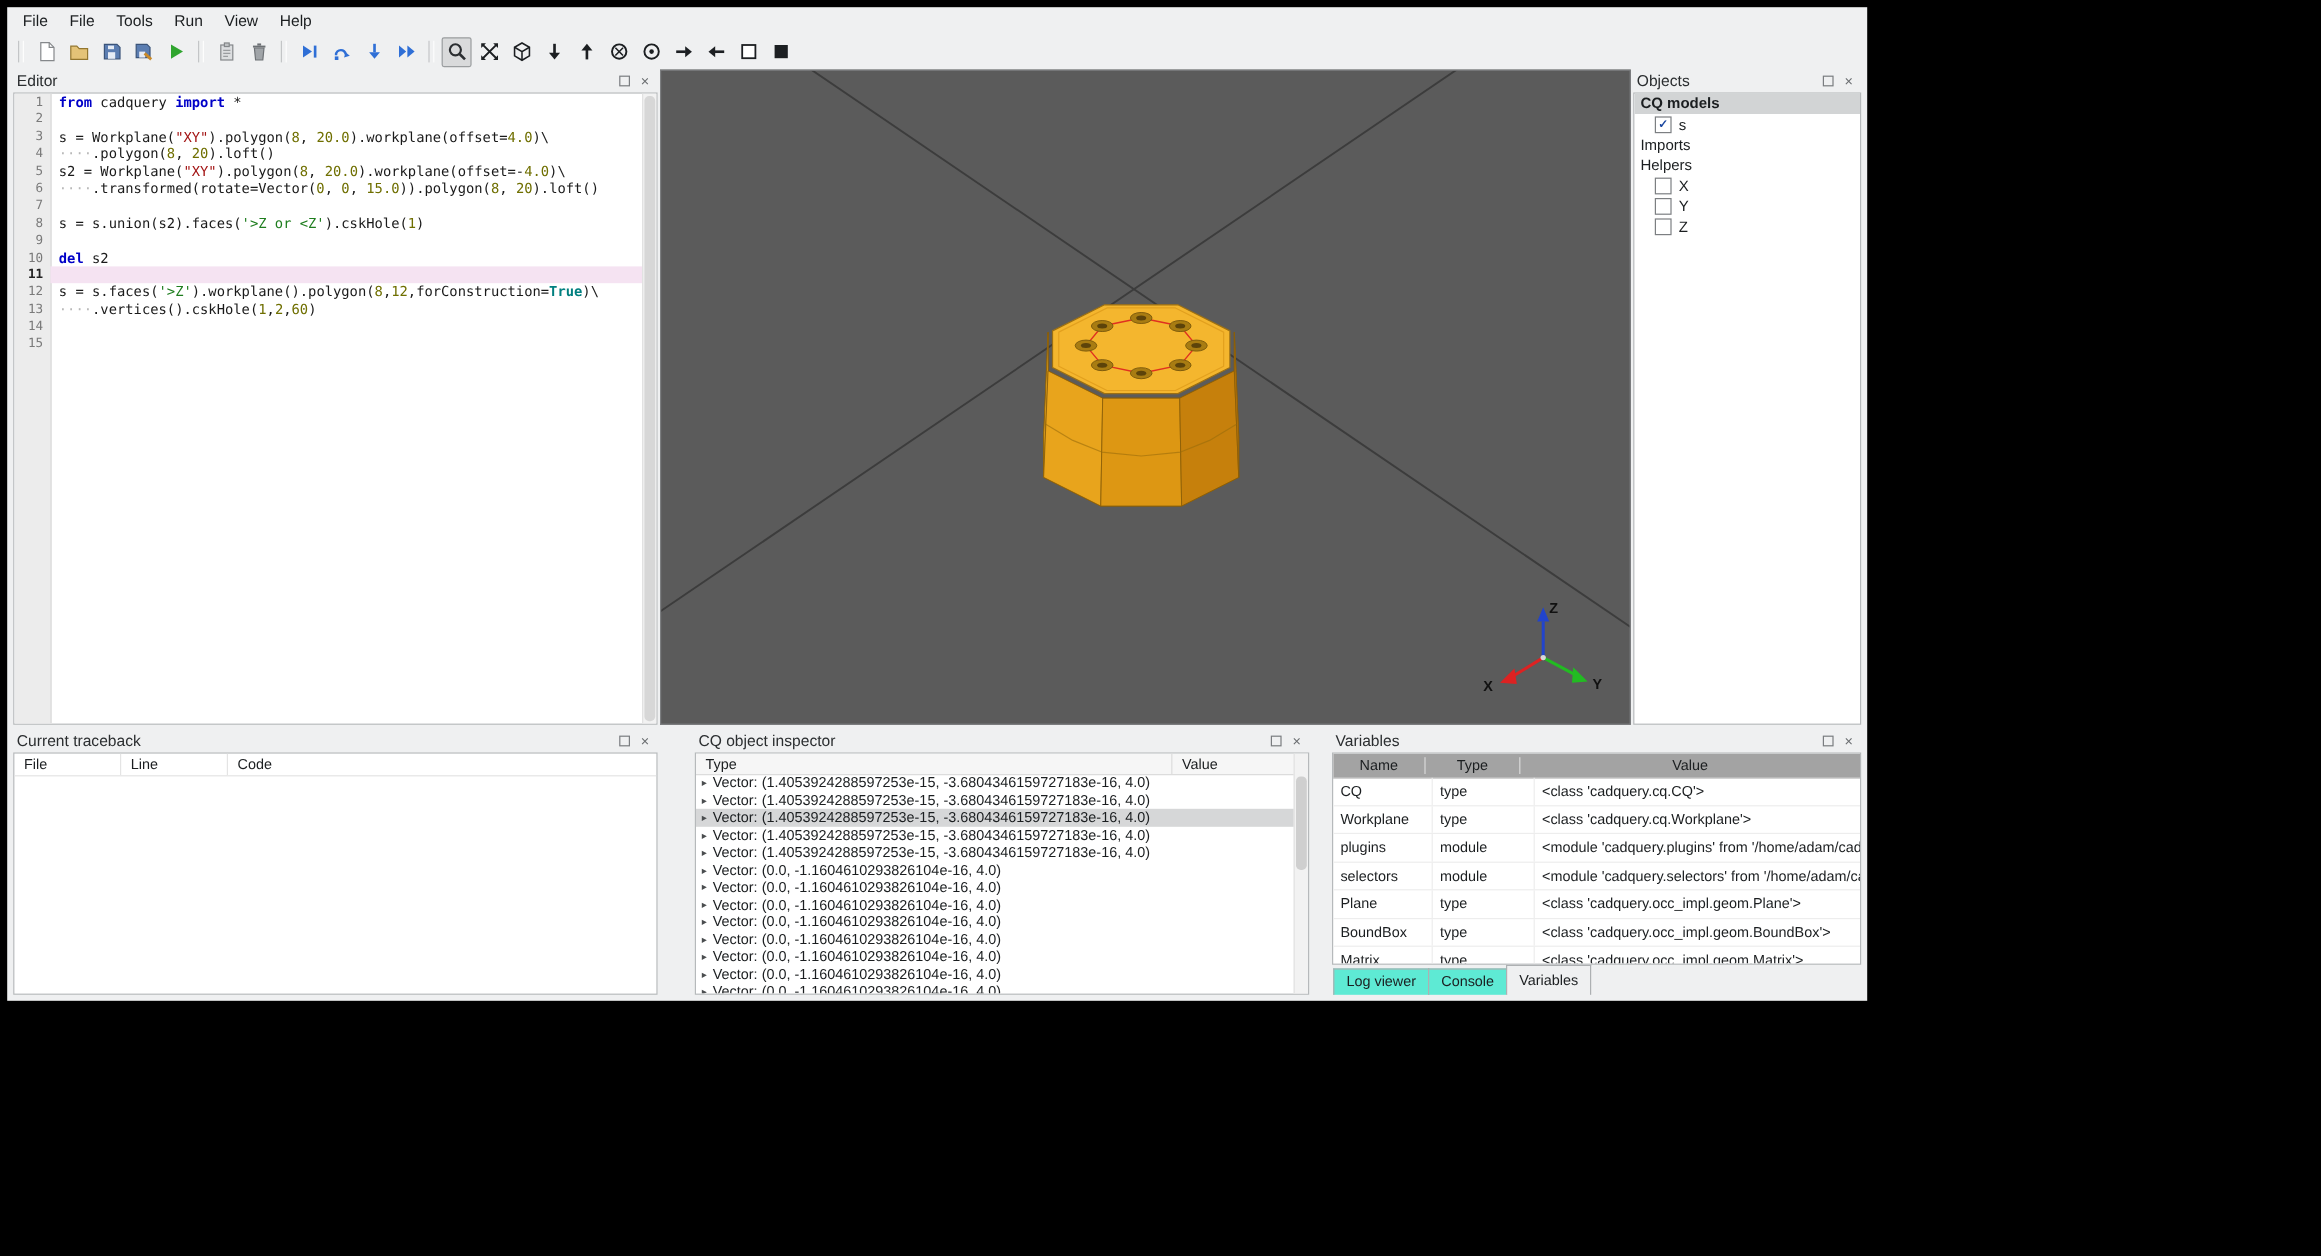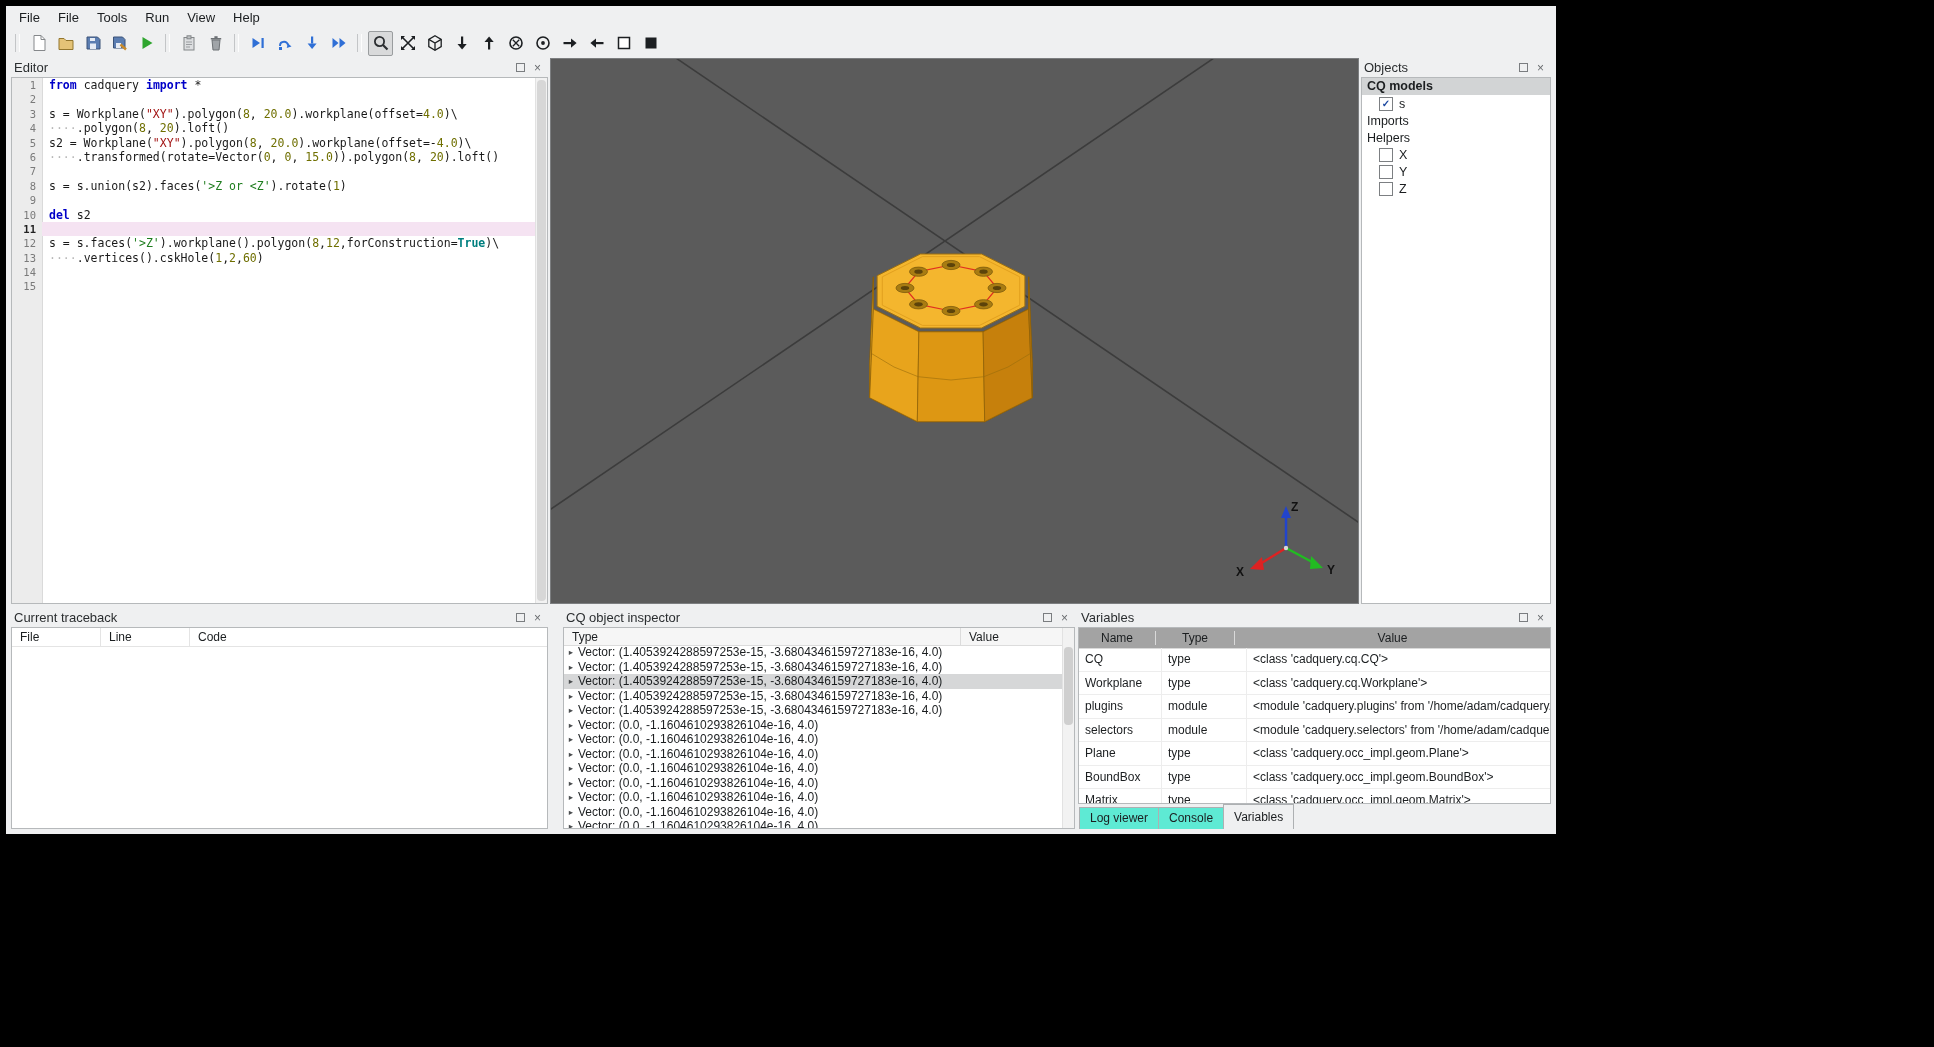--- a/index.html
+++ b/index.html
@@ -11,21 +11,21 @@
   .menubar{flex:0 0 22px;display:flex;align-items:center;padding-left:4px;font-size:13px;}
   .menu-item{padding:2px 9px;border-radius:2px;cursor:default;}
   
   .toolbar{flex:0 0 30px;display:flex;align-items:center;padding:0 4px;}
   .tb-handle{width:3px;height:18px;border-left:1px solid #c3c5c7;border-right:1px solid #fdfdfd;margin:0 5px;}
   .tool-btn{width:25px;height:25px;display:flex;align-items:center;justify-content:center;border-radius:2px;margin:0 1px;}
   .tool-btn.checked{background:#d9dadb;border:1px solid #9a9d9f;width:23px;height:23px;}
   .tool-btn svg{display:block;}
   
   .main-row{flex:0 0 546px;display:flex;gap:2px;padding:0 5px;}
-  .bottom-row{flex:1;display:flex;gap:3px;padding:0 5px;margin-top:4px;margin-bottom:5px;min-height:0;}
+  .bottom-row{flex:1;display:flex;gap:19px;padding:0 5px;margin-top:4px;margin-bottom:5px;min-height:0;}
   .panel{display:flex;flex-direction:column;min-width:0;}
   .panel-title{flex:0 0 19px;display:flex;align-items:center;font-size:13px;color:#2b2e30;padding:0 3px;}
   .panel-title .spacer{flex:1;}
   .dock-btn{width:15px;height:14px;display:flex;align-items:center;justify-content:center;color:#6a6d70;margin-left:2px;}
   .float-glyph{width:7px;height:7px;border:1px solid #7a7d80;display:inline-block;}
   .close-glyph{font-size:12px;line-height:10px;}
   .panel-content{flex:1;background:#fff;border:1px solid #b6b9bb;position:relative;overflow:hidden;min-height:0;}
   .editor-panel{flex:0 0 537px;}
   .objects-panel{flex:0 0 190px;}
   .traceback-panel{flex:0 0 537px;}
@@ -259,21 +259,21 @@
         <div class="editor-body">
           <div class="gutter-bg"></div>
           <div class="code-lines">
               <div class="code-line"><span class="ln">1</span><span class="lt"><span class="tok-k">from</span><span> cadquery </span><span class="tok-k">import</span><span> *</span></span></div>
               <div class="code-line"><span class="ln">2</span><span class="lt"></span></div>
               <div class="code-line"><span class="ln">3</span><span class="lt"><span>s = Workplane(</span><span class="tok-s2">"XY"</span><span>).polygon(</span><span class="tok-n">8</span><span>, </span><span class="tok-n">20.0</span><span>).workplane(offset=</span><span class="tok-n">4.0</span><span>)\</span></span></div>
               <div class="code-line"><span class="ln">4</span><span class="lt"><span class="tok-w">····</span><span>.polygon(</span><span class="tok-n">8</span><span>, </span><span class="tok-n">20</span><span>).loft()</span></span></div>
               <div class="code-line"><span class="ln">5</span><span class="lt"><span>s2 = Workplane(</span><span class="tok-s2">"XY"</span><span>).polygon(</span><span class="tok-n">8</span><span>, </span><span class="tok-n">20.0</span><span>).workplane(offset=-</span><span class="tok-n">4.0</span><span>)\</span></span></div>
               <div class="code-line"><span class="ln">6</span><span class="lt"><span class="tok-w">····</span><span>.transformed(rotate=Vector(</span><span class="tok-n">0</span><span>, </span><span class="tok-n">0</span><span>, </span><span class="tok-n">15.0</span><span>)).polygon(</span><span class="tok-n">8</span><span>, </span><span class="tok-n">20</span><span>).loft()</span></span></div>
               <div class="code-line"><span class="ln">7</span><span class="lt"></span></div>
-              <div class="code-line"><span class="ln">8</span><span class="lt"><span>s = s.union(s2).faces(</span><span class="tok-s1">'&gt;Z or &lt;Z'</span><span>).rotate(</span><span class="tok-n">1</span><span>)</span></span></div>
+              <div class="code-line"><span class="ln">8</span><span class="lt"><span>s = s.union(s2).faces(</span><span class="tok-s1">'&gt;Z or &lt;Z'</span><span>).cskHole(</span><span class="tok-n">1</span><span>)</span></span></div>
               <div class="code-line"><span class="ln">9</span><span class="lt"></span></div>
               <div class="code-line"><span class="ln">10</span><span class="lt"><span class="tok-k">del</span><span> s2</span></span></div>
               <div class="code-line current"><span class="ln">11</span><span class="lt"></span></div>
               <div class="code-line"><span class="ln">12</span><span class="lt"><span>s = s.faces(</span><span class="tok-s1">'&gt;Z'</span><span>).workplane().polygon(</span><span class="tok-n">8</span><span>,</span><span class="tok-n">12</span><span>,forConstruction=</span><span class="tok-t">True</span><span>)\</span></span></div>
               <div class="code-line"><span class="ln">13</span><span class="lt"><span class="tok-w">····</span><span>.vertices().cskHole(</span><span class="tok-n">1</span><span>,</span><span class="tok-n">2</span><span>,</span><span class="tok-n">60</span><span>)</span></span></div>
               <div class="code-line"><span class="ln">14</span><span class="lt"></span></div>
               <div class="code-line"><span class="ln">15</span><span class="lt"></span></div>
             </div>
           <div class="ed-scroll">
               <div class="ed-thumb"></div>

